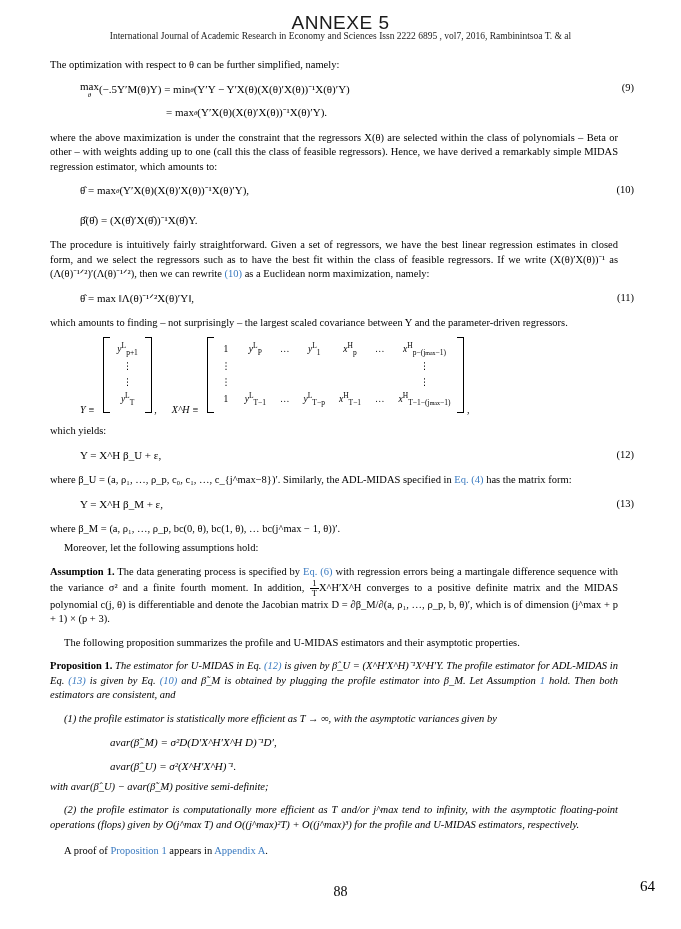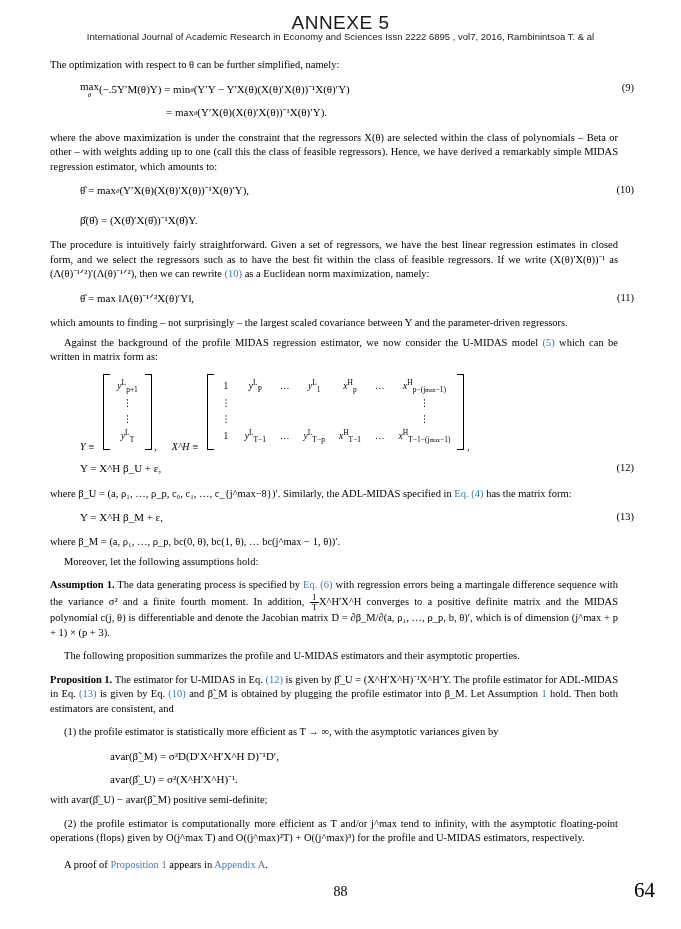--- a/index.html
+++ b/index.html
@@ -26,21 +26,21 @@
     font-size:19px;
     letter-spacing:0.5px;
     color:#1a1a1a;
   }
   .runhead{
     position:absolute;
     top:31px;left:0;width:681px;
     text-align:center;
     font-size:9.5px;
     color:#222;
-    font-family:Liberation Sans, sans-serif;
+    font-family:Liberation Serif, serif;
   }
   .content{
     position:absolute;
     top:58px;left:50px;width:584px;
     font-size:10.5px;
     line-height:1.38;
     text-align:justify;
   }
   p{margin:0 16px 9px 0;}
   .indent{text-indent:14px;}
@@ -108,24 +108,24 @@
   .pagenum{
     position:absolute;
     left:0;width:681px;
     top:884px;
     text-align:center;
     font-size:14px;
   }
   .cornernum{
     position:absolute;
     right:26px;top:878px;
-    font-size:21px;
+    font-size:15px;
   }
   .prop-head{font-weight:bold;}
-  .it{}
+  .it{font-style:italic;}
   .tight{margin-bottom:5px;}
   .frac{
     display:inline-block;
     vertical-align:middle;
     text-align:center;
     font-size:8.5px;
     line-height:1.05;
   }
   .frac .n{display:block;border-bottom:1px solid #000;padding:0 2px;}
   .frac .d{display:block;padding:0 2px;}
@@ -167,21 +167,20 @@
     </div>
 
     <p><span>The procedure is intuitively fairly straightforward. Given a set of regressors, we have the best linear regression estimates in closed form, and we select the regressors such as to have the best fit within the class of feasible regressors. If we write (X(θ)′X(θ))⁻¹ as (Λ(θ)⁻¹ᐟ²)′(Λ(θ)⁻¹ᐟ²), then we can rewrite </span><span class="lnk">(10)</span><span> as a Euclidean norm maximization, namely:</span></p>
 
     <div class="eqrow">
       <div class="eqbody">θ̂ = max ‖Λ(θ)⁻¹ᐟ²X(θ)′Y‖,</div>
       <div class="eqnum">(11)</div>
     </div>
 
     <p class="tight"><span>which amounts to finding – not surprisingly – the largest scaled covariance between Y and the parameter-driven regressors.</span></p>
-    <p class="indent"><span>Against the background of the profile MIDAS regression estimator, we now consider the U-MIDAS model </span><span class="lnk">(5)</span><span> which can be written in matrix form as:</span></p>
 
     <div class="matrix-block">
       <span class="eqcenterlabel">Y ≡</span>
       <span class="matwrap">
         <span class="brk l" style="height:76px;">
             <span class="b"></span>
           </span>
         <table class="mat">
           <tbody>
               <tr>
@@ -248,20 +247,21 @@
           </tr>
         </tbody>
           </table>
         <span class="brk r" style="height:76px;">
             <span class="b"></span>
           </span>
       </span>
       <span>,</span>
     </div>
 
+    <p><span>which yields:</span></p>
 
     <div class="eqrow">
       <div class="eqbody">Y = X^H β_U + ε,</div>
       <div class="eqnum">(12)</div>
     </div>
 
     <p><span>where β_U = (a, ρ₁, …, ρ_p, c₀, c₁, …, c_{j^max−8})′. Similarly, the ADL-MIDAS specified in </span><span class="lnk">Eq. (4)</span><span> has the matrix form:</span></p>
 
     <div class="eqrow">
       <div class="eqbody">Y = X^H β_M + ε,</div>

